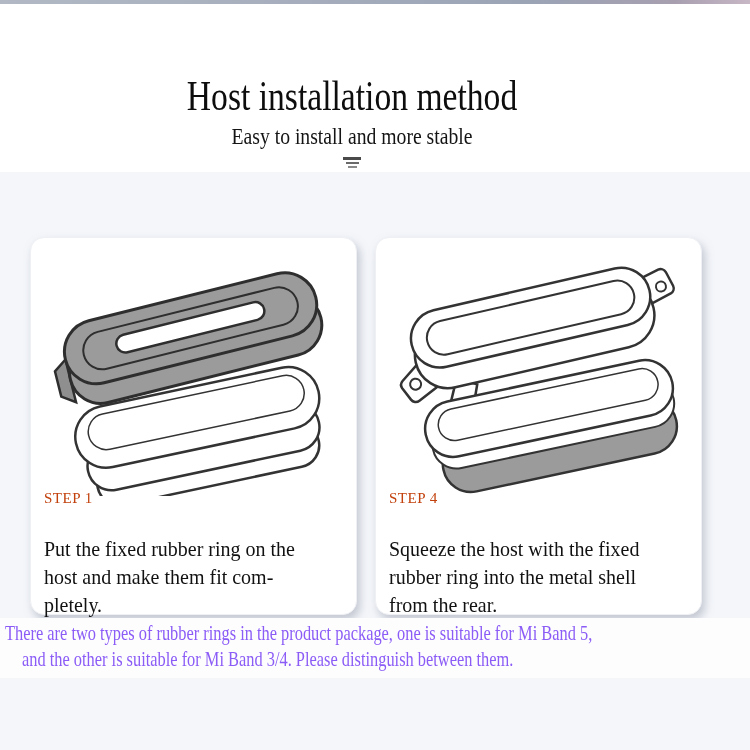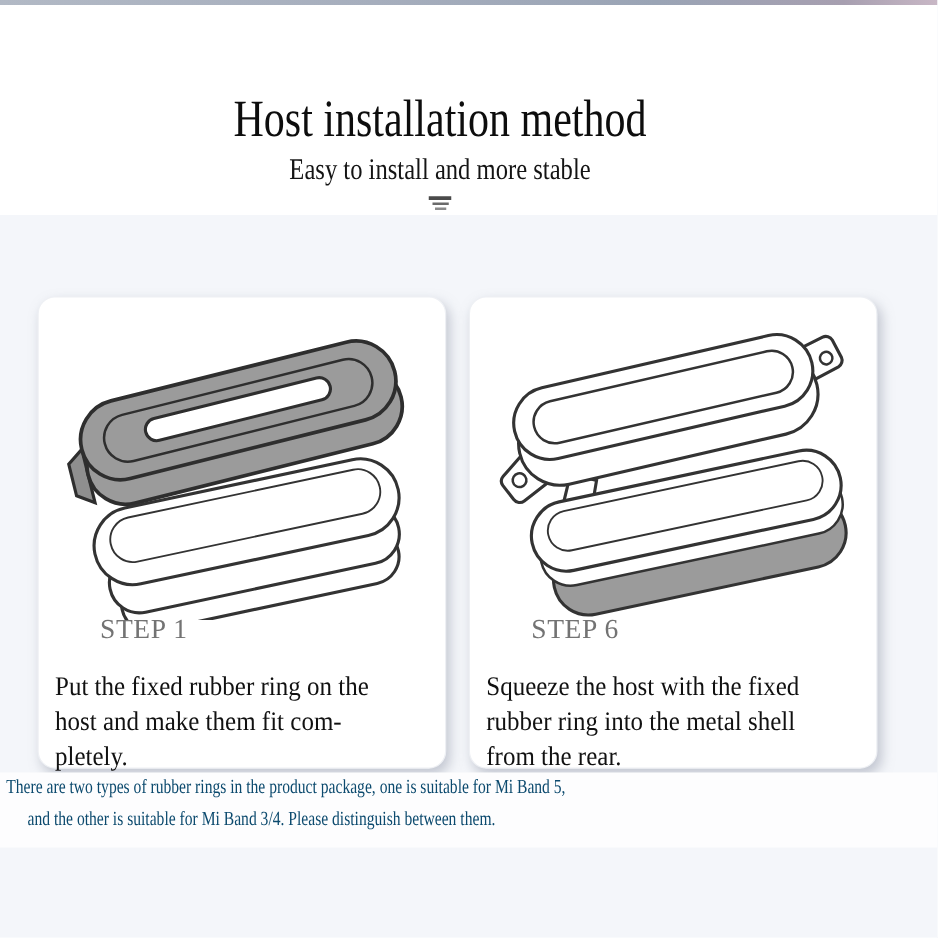--- a/index.html
+++ b/index.html
@@ -37,32 +37,32 @@
     position:absolute;top:65px;width:327px;height:378px;background:#ffffff;
     border-radius:14px;border:1px solid #eef0f4;box-sizing:border-box;
     box-shadow:3px 5px 9px rgba(148,154,170,0.5);
   }
   .card-left{left:30px;}
   .card-right{left:375px;}
   .illustration{position:absolute;top:18px;left:8px;}
 
   .step-label{
     position:absolute;top:252px;left:13px;
-    font-size:22px;letter-spacing:.5px;color:#737373;margin-left:36px;
+    font-size:15px;letter-spacing:.5px;color:#c2410c;
   }
   .step-desc{
     position:absolute;top:297px;left:13px;
     font-size:21.5px;line-height:28px;color:#111;
     transform:scaleX(0.93);transform-origin:left top;
   }
   .step-desc div{white-space:nowrap;}
 
   .note{
     position:absolute;top:618px;left:0;width:750px;height:60px;background:#fdfdfe;
-    font-size:16px;color:#0c4a6e;
+    font-size:21px;color:#8b5cf6;
   }
   .note-line{white-space:nowrap;transform:scaleX(0.78);transform-origin:left center;position:absolute;}
   .note-line1{top:3px;left:5px;}
   .note-line2{top:29px;left:22px;}
 </style>
 </head>
 <body>
 
 <div class="top-strip"></div>
 
@@ -119,21 +119,21 @@
         <rect x="46" y="44" width="212" height="34" rx="17" fill="#ffffff" stroke="#333333" stroke-width="2"></rect>
       </g>
 
       <g transform="translate(20,6) rotate(-12 150 170)">
         <rect x="34" y="156" width="238" height="56" rx="28" fill="#9b9b9b" stroke="#333333" stroke-width="2.5"></rect>
         <rect x="28" y="138" width="246" height="48" rx="24" fill="#ffffff" stroke="#333333" stroke-width="2"></rect>
         <rect x="24" y="118" width="252" height="56" rx="28" fill="#ffffff" stroke="#333333" stroke-width="2.5"></rect>
         <rect x="38" y="126" width="224" height="32" rx="16" fill="none" stroke="#333333" stroke-width="1.5"></rect>
       </g>
     </svg>
-    <div class="step-label">STEP 6</div>
+    <div class="step-label">STEP 4</div>
     <div class="step-desc">
       <div>Squeeze the host with the fixed</div>
       <div>rubber ring into the metal shell</div>
       <div>from the rear.</div>
     </div>
   </div>
 
   <div class="note" style="top:446px;">
     <div class="note-line note-line1">There are two types of rubber rings in the product package, one is suitable for Mi Band 5,</div>
     <div class="note-line note-line2">and the other is suitable for Mi Band 3/4. Please distinguish between them.</div>

